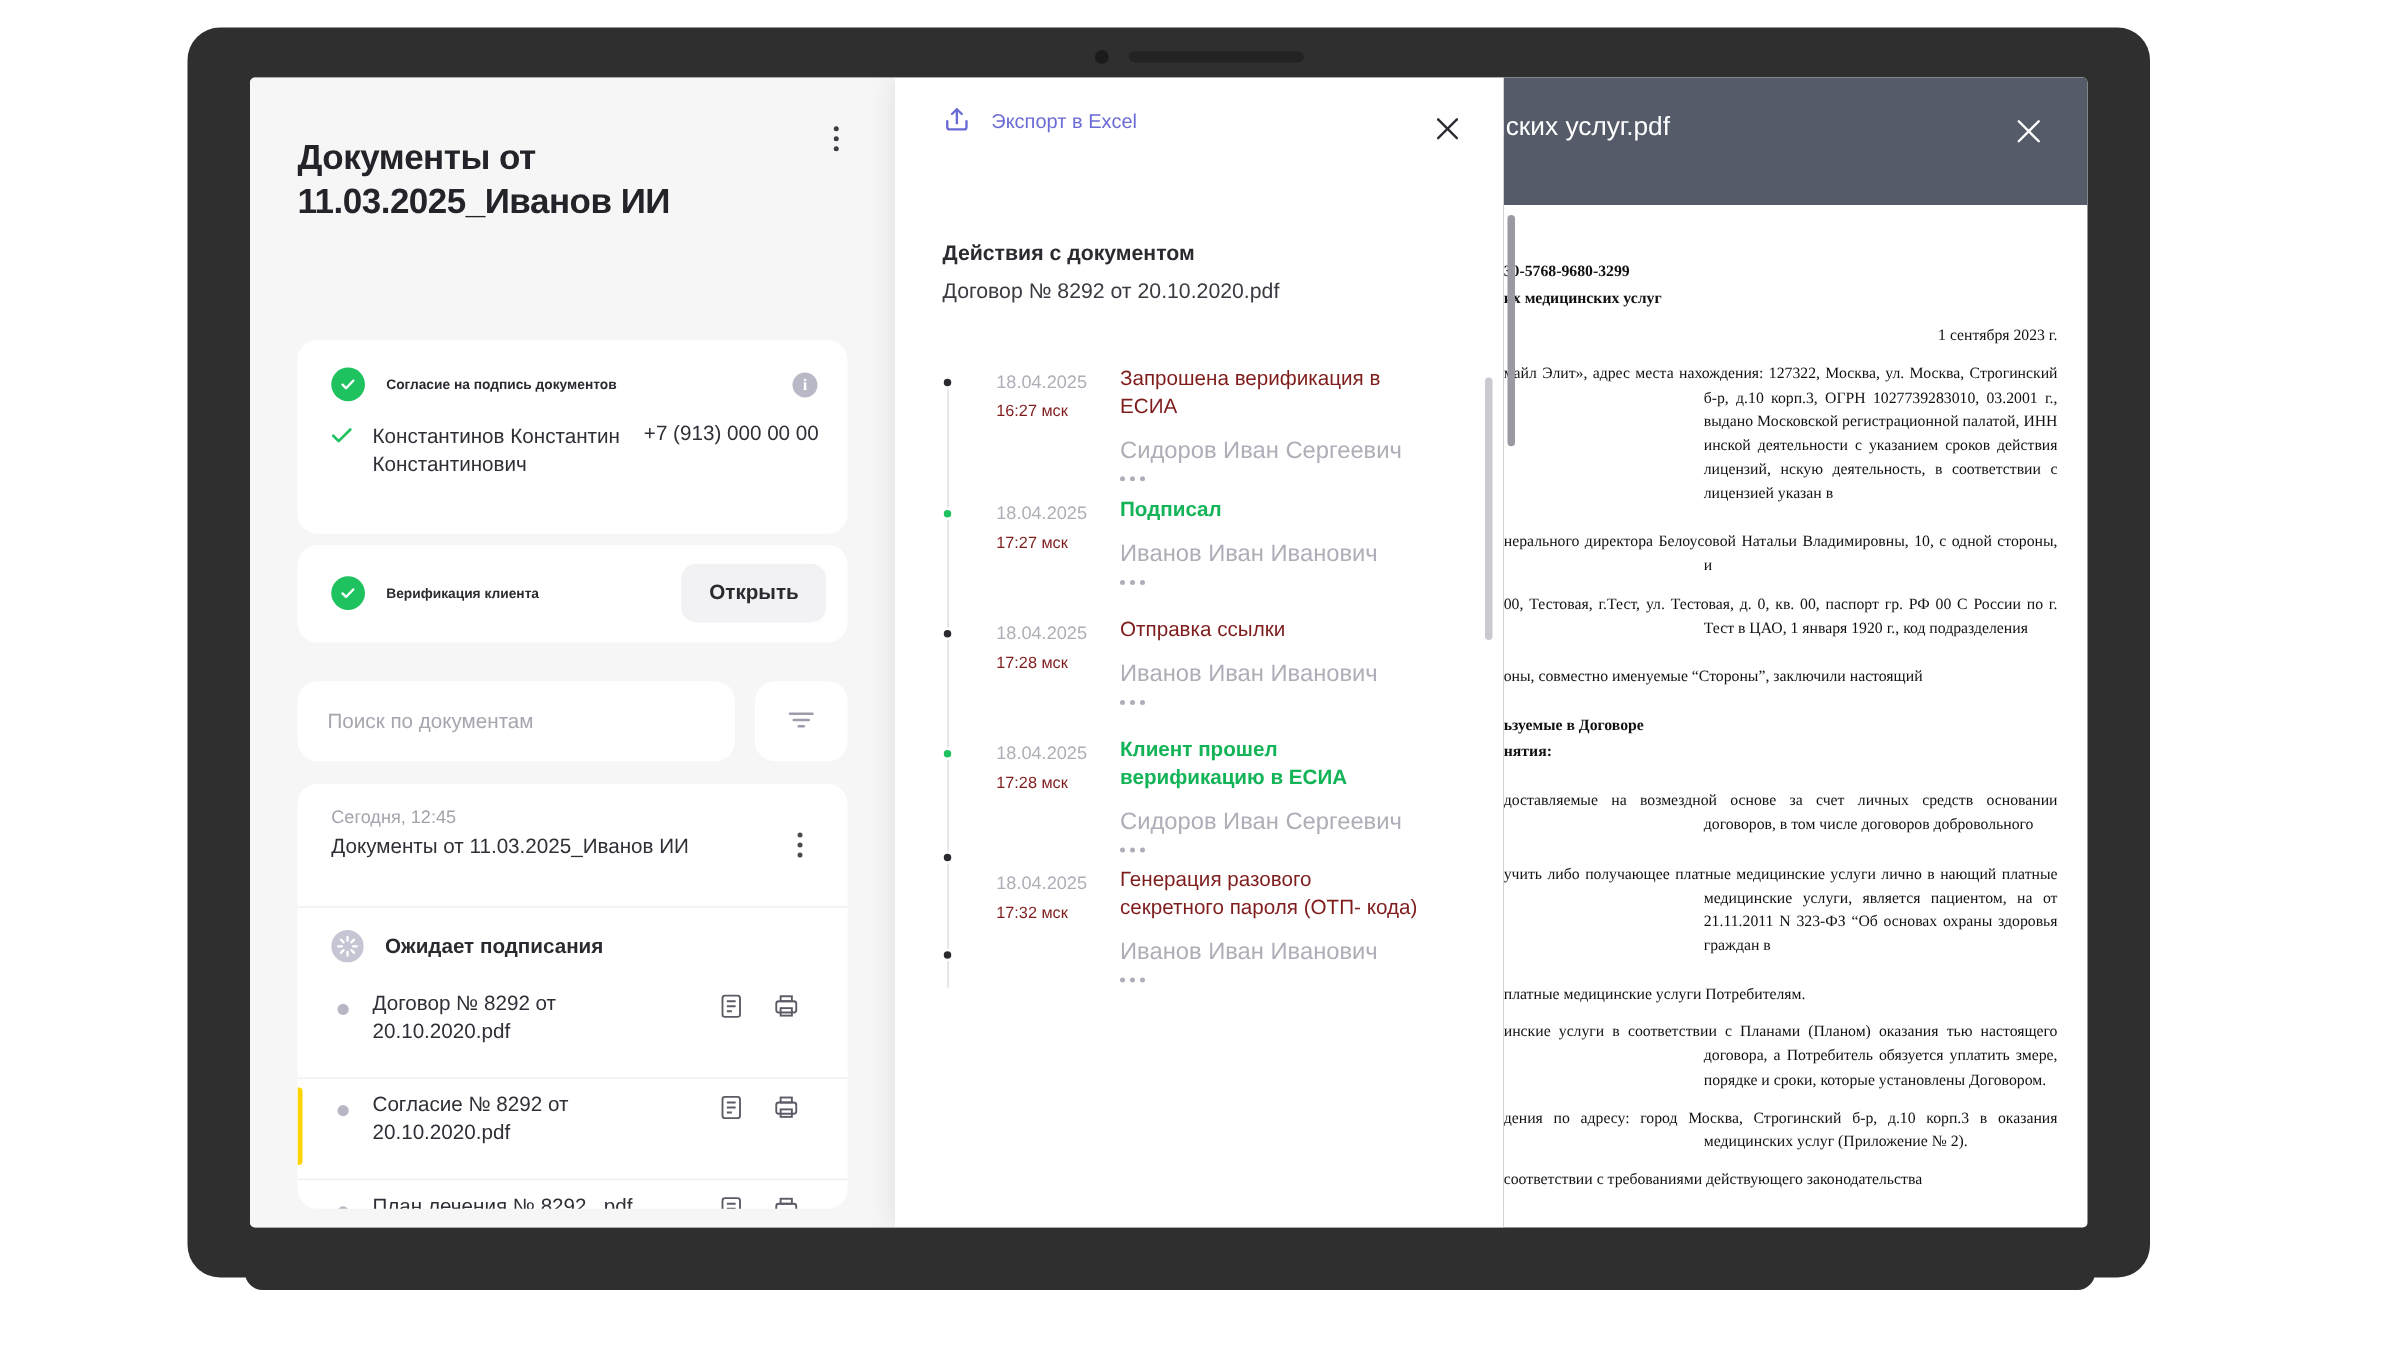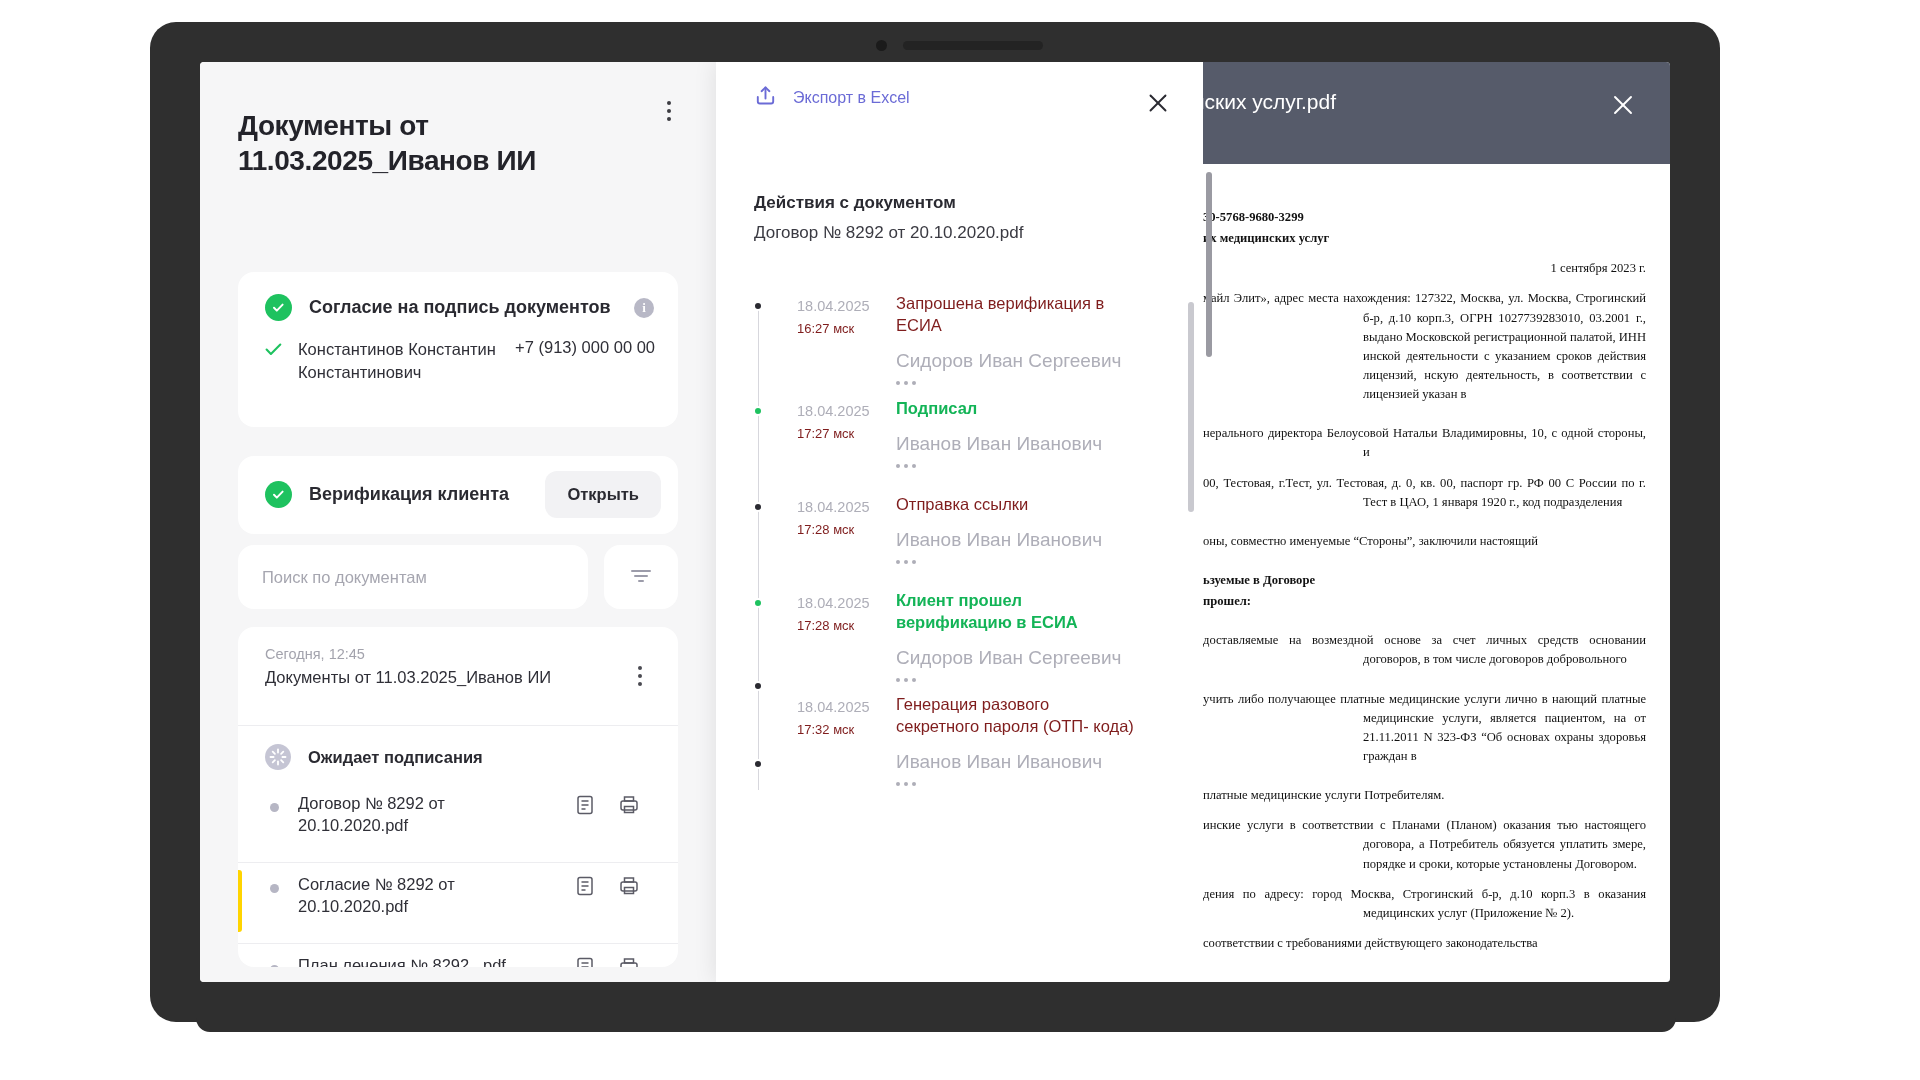--- a/index.html
+++ b/index.html
@@ -96,21 +96,21 @@
     display: flex; align-items: center; gap: 17px;
   }
   .badge-green {
     width: 27px; height: 27px; border-radius: 50%;
     background: #1ec25f;
     display: flex; align-items: center; justify-content: center;
     flex: none;
   }
   .badge-green svg { width: 15px; height: 15px; }
   .row-head-label {
-    font-size: 18px; font-weight: bold; color: #2a2a31;
+    font-size: 11px; font-weight: bold; color: #2a2a31;
     white-space: nowrap;
   }
   .info-dot {
     position: absolute; right: 24px; top: 26px;
     width: 20px; height: 20px; border-radius: 50%;
     background: #b8b8c6;
     color: #ffffff; font-size: 13px; font-weight: bold;
     font-family: "Liberation Serif", serif;
     display: flex; align-items: center; justify-content: center;
     cursor: pointer;
@@ -126,21 +126,21 @@
     font-size: 16.5px; color: #2f2f37; line-height: 1.42;
     width: 200px;
   }
   .signer-phone {
     font-size: 16.5px; color: #2f2f37;
     position: absolute; right: 0; top: 0;
     white-space: nowrap;
   }
 
   
-  #card-verify { top: 394px; height: 78px; }
+  #card-verify { top: 374px; height: 78px; }
   #card-verify .row-head { top: 25px; }
   .btn-open {
     position: absolute; right: 17px; top: 15px;
     height: 47px; min-width: 108px;
     padding: 0 22px;
     background: #f2f2f4;
     border: none; border-radius: 12px;
     font-family: "Liberation Sans", sans-serif;
     font-size: 16.5px; font-weight: bold; color: #2a2a31;
     cursor: pointer;
@@ -624,21 +624,21 @@
 
       <div class="pdf-page">
         <p class="b tight">30-5768-9680-3299</p>
         <p class="b">их медицинских услуг</p>
         <p class="right">1 сентября 2023 г.</p>
         <p>майл Элит», адрес места нахождения: 127322, Москва, ул. Москва, Строгинский б-р, д.10 корп.3, ОГРН 1027739283010, 03.2001 г., выдано Московской регистрационной палатой, ИНН инской деятельности с указанием сроков действия лицензий, нскую деятельность, в соответствии с лицензией указан в</p>
         <p class="gap">нерального директора Белоусовой Натальи Владимировны, 10, с одной стороны, и</p>
         <p>00, Тестовая, г.Тест, ул. Тестовая, д. 0, кв. 00, паспорт гр. РФ 00 С России по г. Тест в ЦАО, 1 января 1920 г., код подразделения</p>
         <p class="gap">оны, совместно именуемые “Стороны”, заключили настоящий</p>
         <p class="b gap tight">ьзуемые в Договоре</p>
-        <p class="b">прошел:</p>
+        <p class="b">нятия:</p>
         <p class="gap">доставляемые на возмездной основе за счет личных средств основании договоров, в том числе договоров добровольного</p>
         <p class="gap">учить либо получающее платные медицинские услуги лично в нающий платные медицинские услуги, является пациентом, на от 21.11.2011 N 323-ФЗ “Об основах охраны здоровья граждан в</p>
         <p class="gap">платные медицинские услуги Потребителям.</p>
         <p>инские услуги в соответствии с Планами (Планом) оказания тью настоящего договора, а Потребитель обязуется уплатить змере, порядке и сроки, которые установлены Договором.</p>
         <p>дения по адресу: город Москва, Строгинский б-р, д.10 корп.3 в оказания медицинских услуг (Приложение № 2).</p>
         <p>соответствии с требованиями действующего законодательства</p>
       </div>
 
       <div class="pdf-scroll"></div>
     </div>

